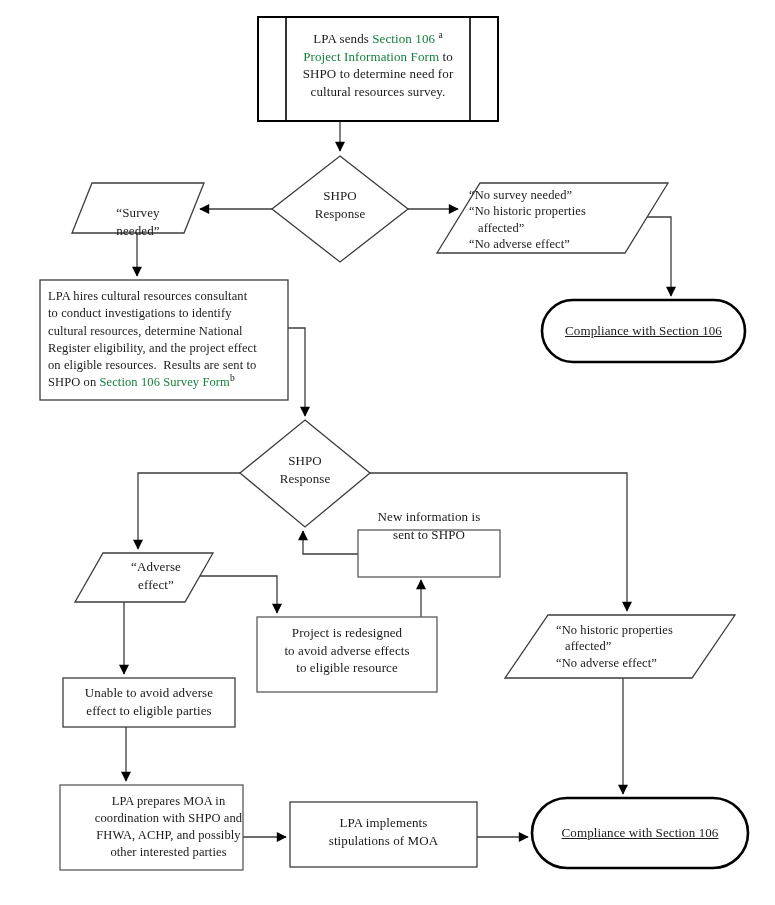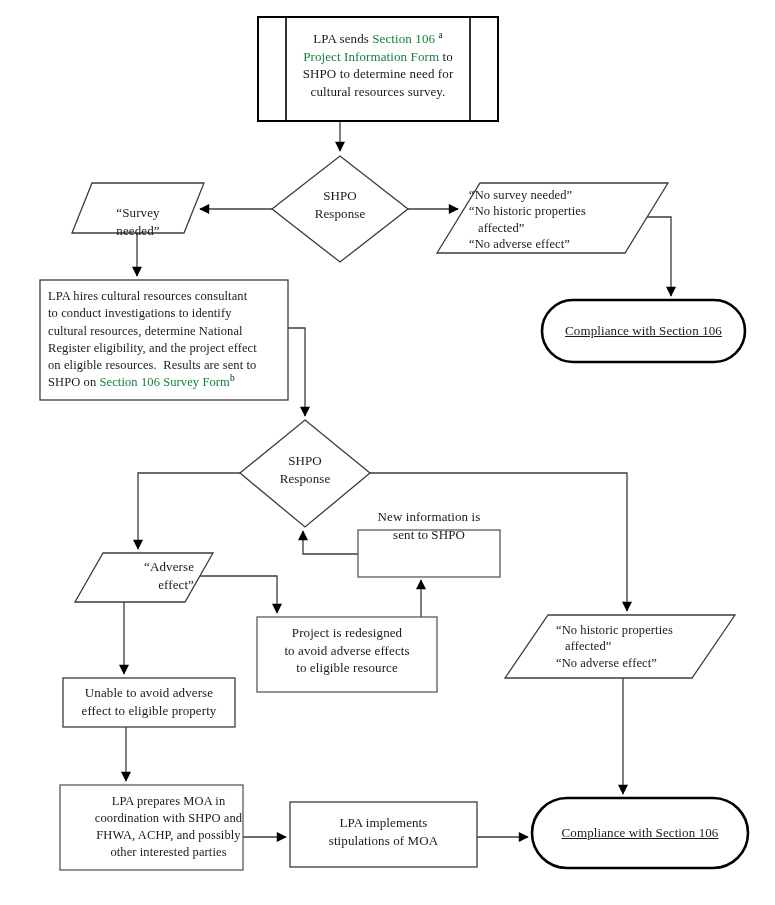--- a/index.html
+++ b/index.html
@@ -115,40 +115,40 @@
   <div class="txt center" style="left:255px; top:452px; width:100px;">
     <span>SHPO</span><br>
     <span>Response</span>
   </div>
 
   <div class="txt center" style="left:358px; top:508px; width:142px;">
     <span>New information is</span><br>
     <span>sent to SHPO</span>
   </div>
 
-  <div class="txt center" style="left:94px; top:558px; width:100px;text-align:right;">
+  <div class="txt center" style="left:106px; top:558px; width:100px;">
     <span>“Adverse</span><br>
     <span>effect”</span>
   </div>
 
   <div class="txt center" style="left:257px; top:624px; width:180px;">
     <span>Project is redesigned</span><br>
     <span>to avoid adverse effects</span><br>
     <span>to eligible resource</span>
   </div>
 
   <div class="txt small" style="left:556px; top:622px; width:175px;">
     <div class="line">“No historic properties</div>
     <div class="line cont">affected”</div>
     <div class="line">“No adverse effect”</div>
   </div>
 
   <div class="txt center" style="left:63px; top:684px; width:172px;text-align:center;">
     <span>Unable to avoid adverse</span><br>
-    <span>effect to eligible property</span>
+    <span>effect to eligible parties</span>
   </div>
 
   <div class="txt center small" style="left:60px; top:793px; width:217px; line-height:17px;">
     <span>LPA prepares MOA in</span><br>
     <span>coordination with SHPO and</span><br>
     <span>FHWA, ACHP, and possibly</span><br>
     <span>other interested parties</span>
   </div>
 
   <div class="txt center" style="left:290px; top:814px; width:187px;">

